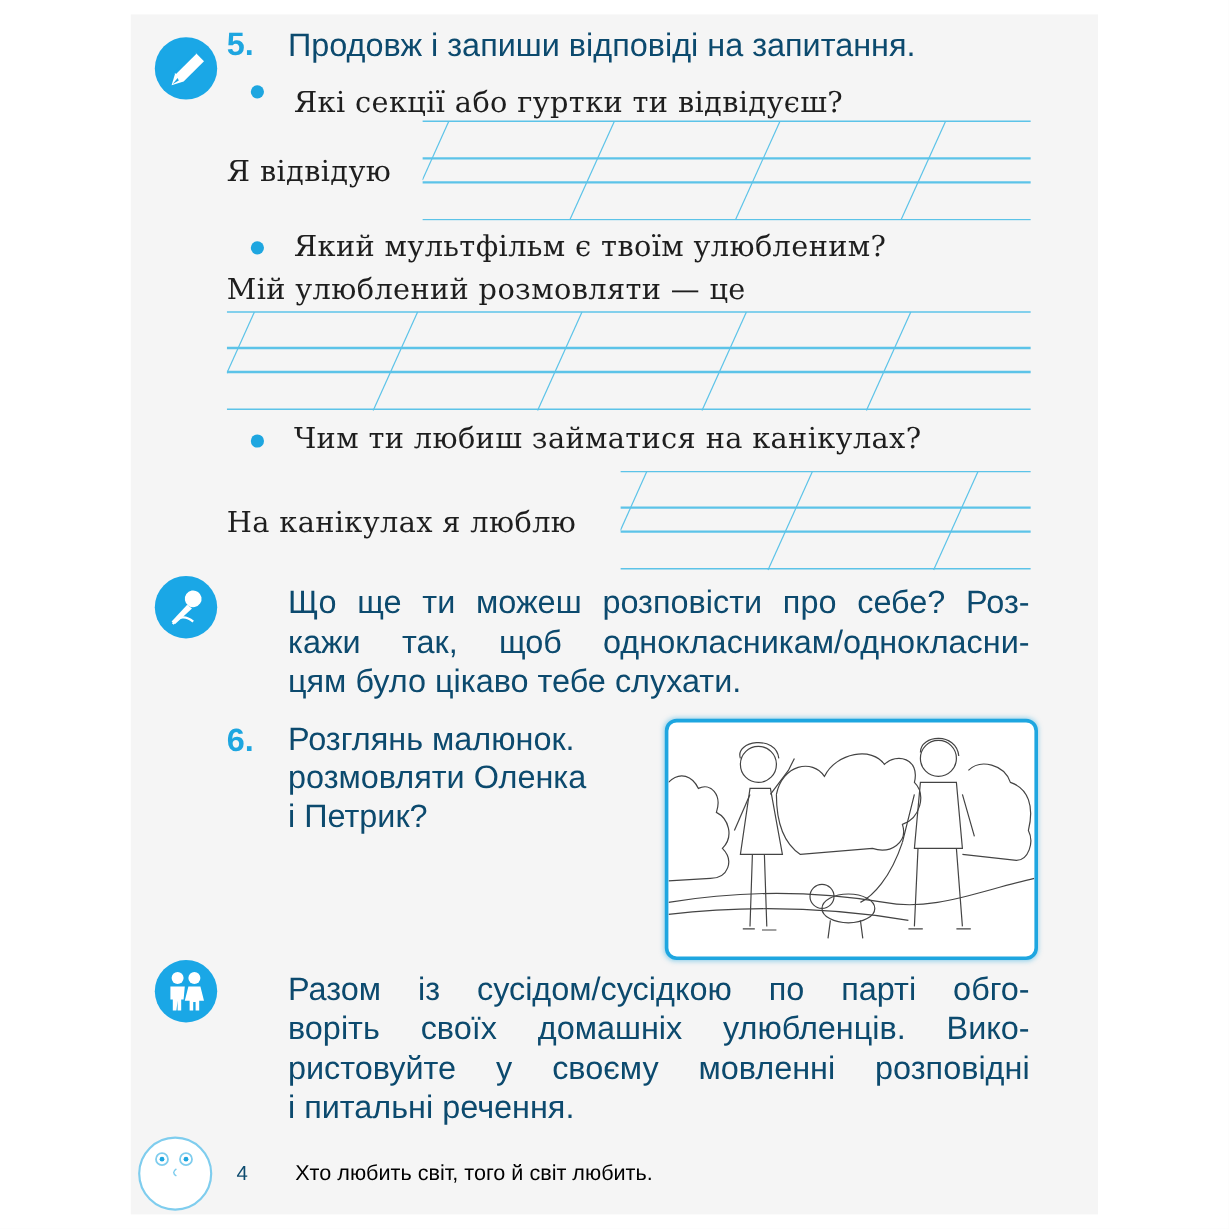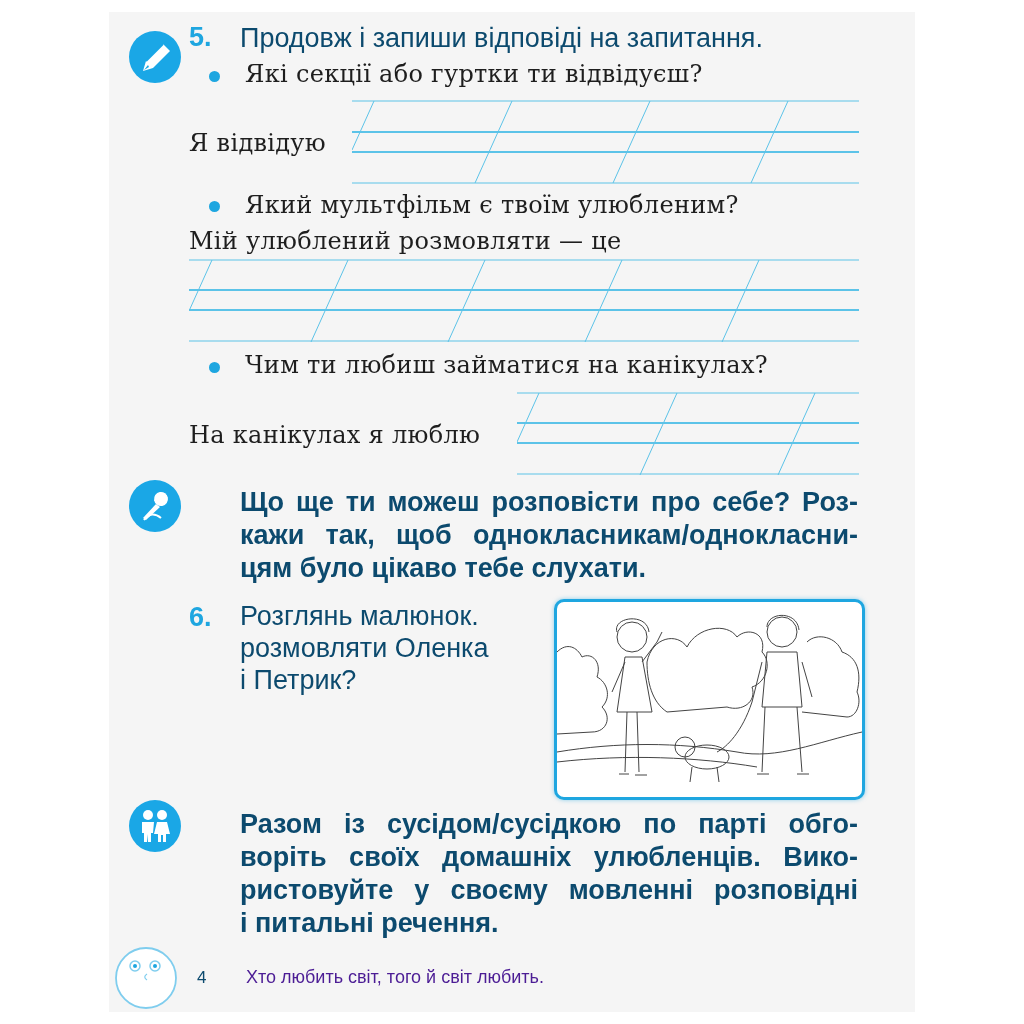--- a/index.html
+++ b/index.html
@@ -6,46 +6,46 @@
   body { width: 1024px; height: 1024px; background: #ffffff; position: relative; overflow: hidden; }
   .page { position: absolute; left: 109px; top: 12px; width: 806px; height: 1000px; background: #f5f5f5; }
   .abs { position: absolute; }
   .sans { font-family: "Liberation Sans", "DejaVu Sans", sans-serif; color: #0c4a6e; }
   .serif { font-family: "DejaVu Serif", "Liberation Serif", serif; color: #1e1e1e; }
   .num { color: #1ea6e0; font-weight: bold; font-family: "Liberation Sans", sans-serif; font-size: 27px; }
   .task-title { font-size: 27px; line-height: 32px; white-space: nowrap; }
   .q { font-size: 24px; line-height: 30px; white-space: nowrap; letter-spacing: 0.3px; }
   .bullet { width: 11px; height: 11px; border-radius: 50%; background: #1ea6e0; }
   .para { font-size: 27px; line-height: 33px; text-align: justify; width: 618px; }
-  .para span { display: block; font-weight: bold; }
+  .para span { display: block; }
   .just { text-align-last: justify; }
   .icon-circle { position: absolute; width: 52px; height: 52px; border-radius: 50%; background: #1aa7e6; }
   .grid svg { display: block; }
   .picture { position: absolute; left: 445px; top: 587px; width: 305px; height: 195px; border: 3px solid #1ea6e0; border-radius: 10px; background: #ffffff; box-shadow: 0 0 4px rgba(30,166,224,0.5); overflow: hidden; }
   .footer-num { font-size: 17px; }
-  .motto { font-size: 18px; color: #4c1d95; white-space: nowrap; }
+  .motto { font-size: 18px; color: #000000; white-space: nowrap; }
 </style>
 </head>
 <body>
 
 <div class="page">
 
   <div class="icon-circle" style="left:20px; top:19px;">
     <svg width="52" height="52" viewBox="0 0 52 52">
       <path d="M14 40 L17 30 L34 13 L41 20 L24 37 Z" fill="#ffffff"></path>
       <path d="M17 30 L34 13" stroke="#1aa7e6" stroke-width="2"></path>
       <path d="M19 34 L15 39 L20 36 Z" fill="#1aa7e6"></path>
       <path d="M36 11 L43 18" stroke="#1aa7e6" stroke-width="2.5"></path>
     </svg>
   </div>
   <div class="abs num" style="left:80px; top:10px;">5.</div>
   <div class="abs sans task-title" style="left:131px; top:10px;">Продовж і запиши відповіді на запитання.</div>
 
   <div class="abs bullet" style="left:100px; top:59px;"></div>
-  <div class="abs serif q" style="left:136px; top:47px;">Які секції або гуртки ти відвідуєш?</div>
+  <div class="abs serif q" style="left:136px; top:58px;">Які секції або гуртки ти відвідуєш?</div>
   <div class="abs serif q" style="left:80px; top:116px;">Я відвідую</div>
   <div class="abs grid" style="left:243px; top:88px;">
     <svg width="507" height="84" viewBox="0 0 507 84">
       <g stroke="#5cc3e8">
         <line x1="0" y1="1" x2="507" y2="1" stroke-width="1.2"></line>
         <line x1="0" y1="32" x2="507" y2="32" stroke-width="2"></line>
         <line x1="0" y1="52" x2="507" y2="52" stroke-width="2"></line>
         <line x1="0" y1="83" x2="507" y2="83" stroke-width="1.2"></line>
       </g>
       <g stroke="#5cc3e8" stroke-width="1">

